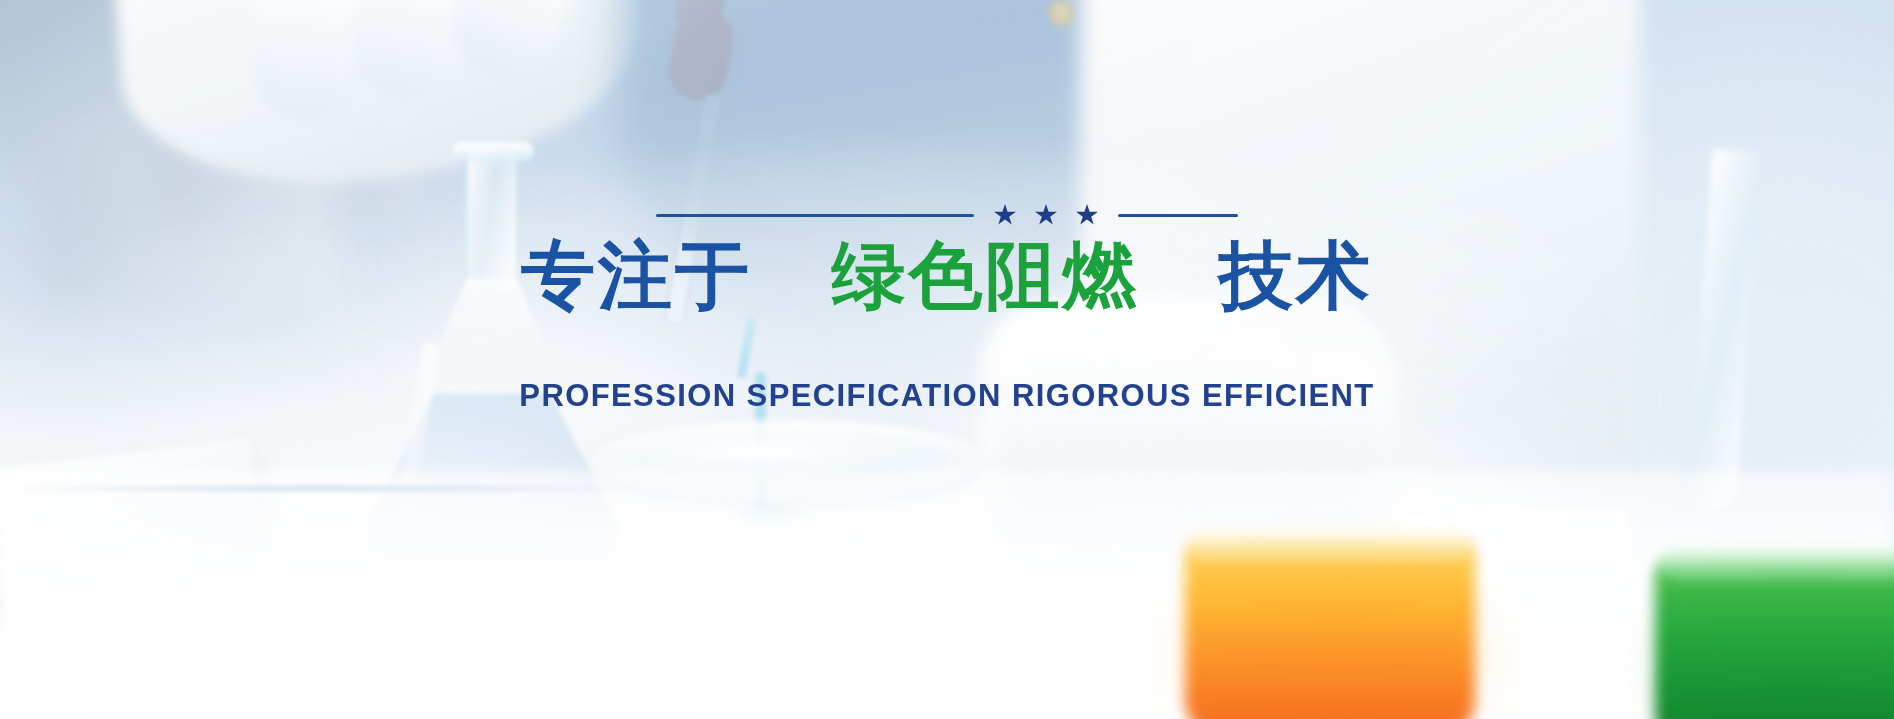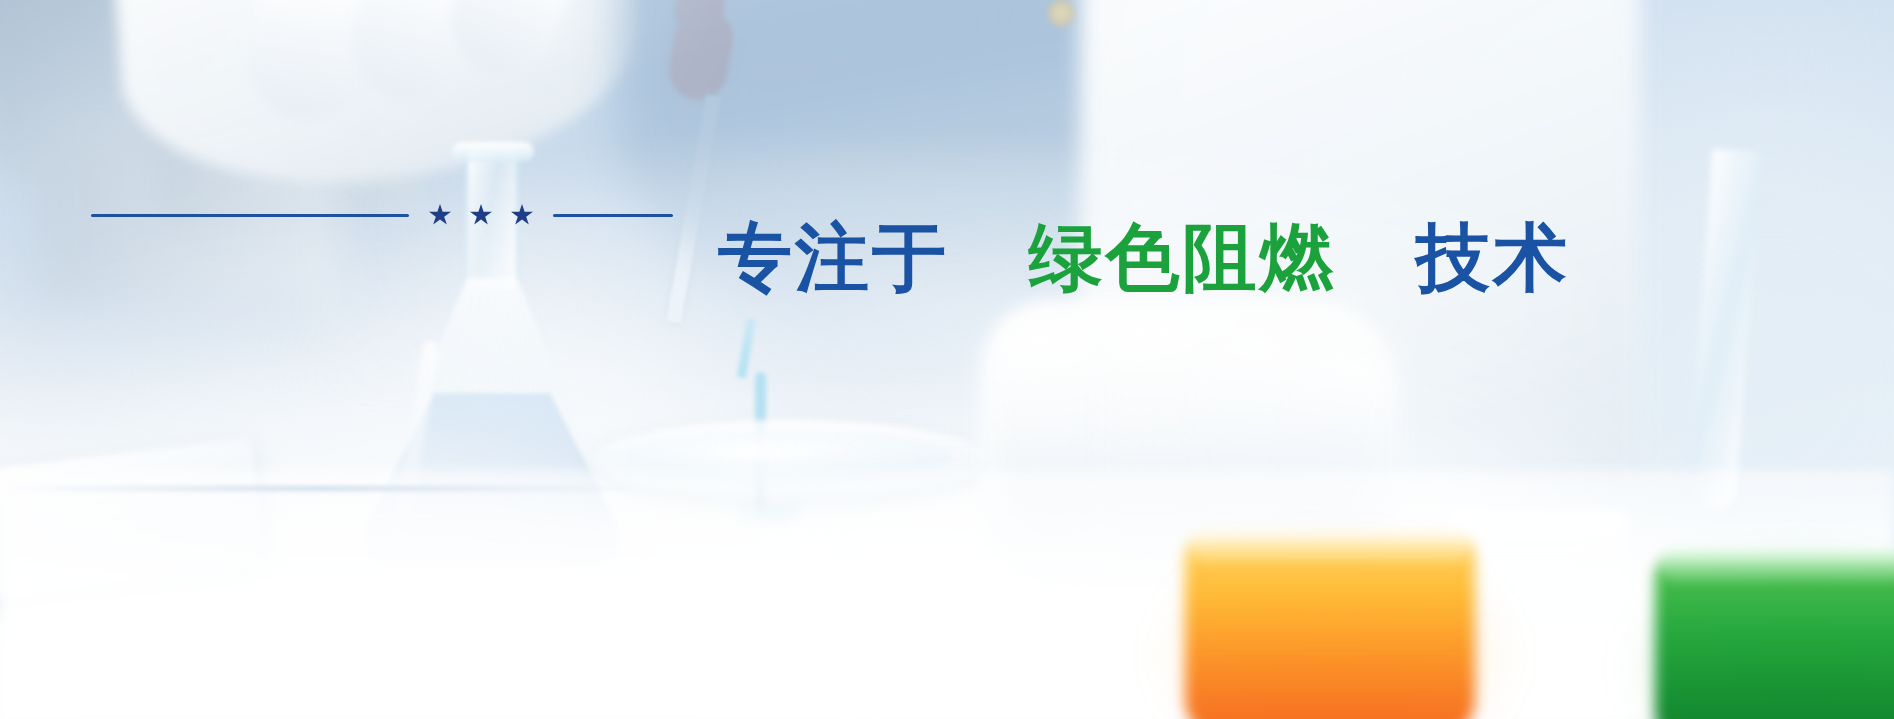--- a/index.html
+++ b/index.html
@@ -253,23 +253,22 @@
   
   .veil{
     position:absolute;left:300px;top:140px;width:1300px;height:330px;
     background:radial-gradient(ellipse at 50% 50%,rgba(255,255,255,.50) 0%,rgba(255,255,255,.22) 55%,rgba(255,255,255,0) 78%);
     filter:blur(12px);
   }
 
   
   .content{
     position:absolute;inset:0;
-    display:flex;flex-direction:row;align-items:flex-start;
+    display:flex;flex-direction:column;align-items:center;
     padding-top:206px;
-    padding-left:46px;
   }
 
   .divider{
     display:flex;align-items:center;justify-content:center;
     width:672px;height:18px;gap:0;
   }
   .rule{height:3px;background:#1e52a0;flex:1 1 auto;border-radius:2px;}
   .rule-left{max-width:318px;}
   .rule-right{max-width:120px;}
   .stars{display:flex;align-items:center;gap:19px;padding:0 20px;}
@@ -400,16 +399,17 @@
     </div>
 
     <h1 class="title">
       <span class="t-blue">专注于</span>
       <span class="t-gap"></span>
       <span class="t-green">绿色阻燃</span>
       <span class="t-gap"></span>
       <span class="t-blue">技术</span>
     </h1>
 
+    <div class="subtitle">PROFESSION SPECIFICATION RIGOROUS EFFICIENT</div>
 
 
   </div>
 </div>
 
 </body></html>

